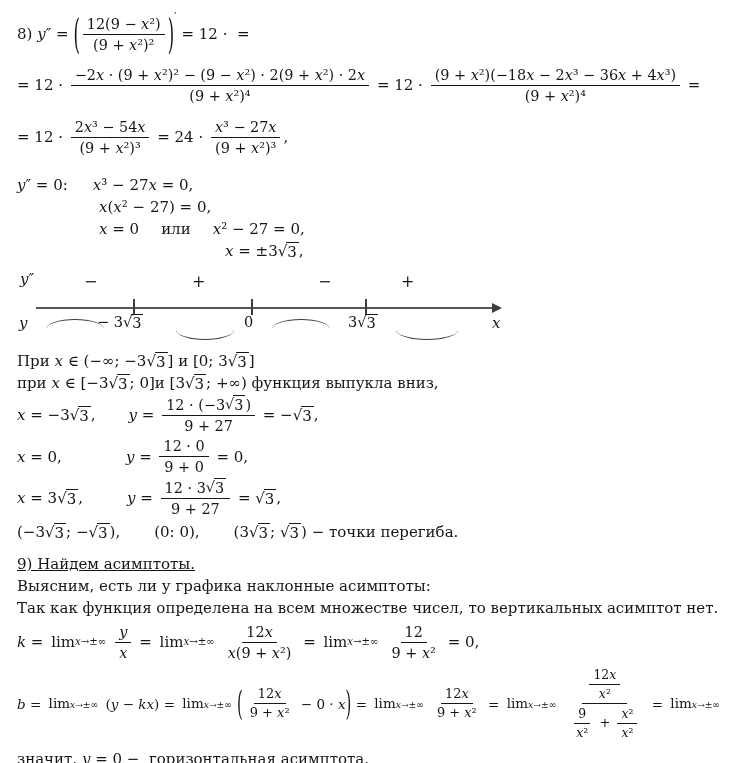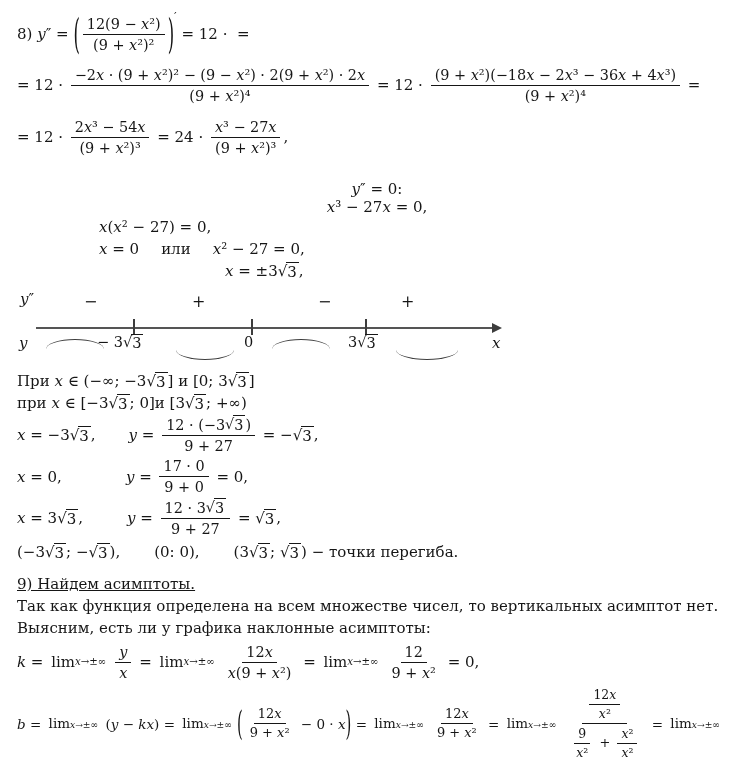--- a/index.html
+++ b/index.html
@@ -24,21 +24,21 @@
   .it i { font-style: italic; }
   .sp { display: inline-block; }
 
   .tall { min-height: 56px; margin-top: 2px; }
   .fh   { min-height: 46px; }
   .fh2  { min-height: 40px; }
   .fh3  { min-height: 58px; }
   .g2  { margin-top: 2px; }
   .g6  { margin-top: 6px; }
   .g8  { margin-top: 8px; }
-  .g14 { margin-top: 20px; flex-direction: column; }
+  .g14 { margin-top: 14px; }
   .g20 { margin-top: 10px; text-decoration: underline; }
   .small { font-size: 13.5px; }
 
   
   .frac { display: inline-flex; flex-direction: column; align-items: center;
           text-align: center; margin: 0 3px; font-size: 0.96em; }
   .num, .den { display: flex; justify-content: center; align-items: center;
                padding: 1px 4px; line-height: 1.25; }
   .num { border-bottom: 1.2px solid #161616; }
 
@@ -217,20 +217,21 @@
           <span class="rad">3</span>
         </span>
         <span class="it">; 0]</span>
         <span class="tx">и </span>
         <span class="it">[3</span>
         <span class="sq">
           <span class="rdx">√</span>
           <span class="rad">3</span>
         </span>
         <span class="it">; +∞) </span>
+        <span class="tx">функция выпукла вниз,</span>
       </div>
       <div class="mline fh2">
         <span class="it"><i>x</i> = −3</span>
         <span class="sq">
           <span class="rdx">√</span>
           <span class="rad">3</span>
         </span>
         <span class="it">,</span>
         <span class="sp" style="width: 33px;"></span>
         <span class="it"><i>y</i> = </span>
@@ -253,21 +254,21 @@
           <span class="rad">3</span>
         </span>
         <span class="it">,</span>
       </div>
       <div class="mline fh2">
         <span class="it"><i>x</i> = 0,</span>
         <span class="sp" style="width: 64px;"></span>
         <span class="it"><i>y</i> = </span>
         <span class="frac">
           <span class="num">
-            <span class="it">17 · 0</span>
+            <span class="it">12 · 0</span>
           </span>
           <span class="den">
             <span class="it">9 + 0</span>
           </span>
         </span>
         <span class="it"> = 0,</span>
       </div>
       <div class="mline fh2">
         <span class="it"><i>x</i> = 3</span>
         <span class="sq">
@@ -321,24 +322,24 @@
           <span class="rdx">√</span>
           <span class="rad">3</span>
         </span>
         <span class="it">) − </span>
         <span class="tx">точки перегиба.</span>
       </div>
       <div class="mline g20">
         <span class="tx">9) Найдем асимптоты.</span>
       </div>
       <div class="mline">
+        <span class="tx">Выясним, есть ли у графика наклонные асимптоты:</span>
+      </div>
+      <div class="mline">
         <span class="tx">Так как функция определена на всем множестве чисел, то вертикальных асимптот нет.</span>
-      </div>
-      <div class="mline">
-        <span class="tx">Выясним, есть ли у графика наклонные асимптоты:</span>
       </div>
       <div class="mline fh">
         <span class="it"><i>k</i> = </span>
         <span class="lim">
           <span class="lw">lim</span>
           <span class="ls"><i>x</i>→±∞</span>
         </span>
         <span class="sp" style="width: 3px;"></span>
         <span class="frac">
           <span class="num">

